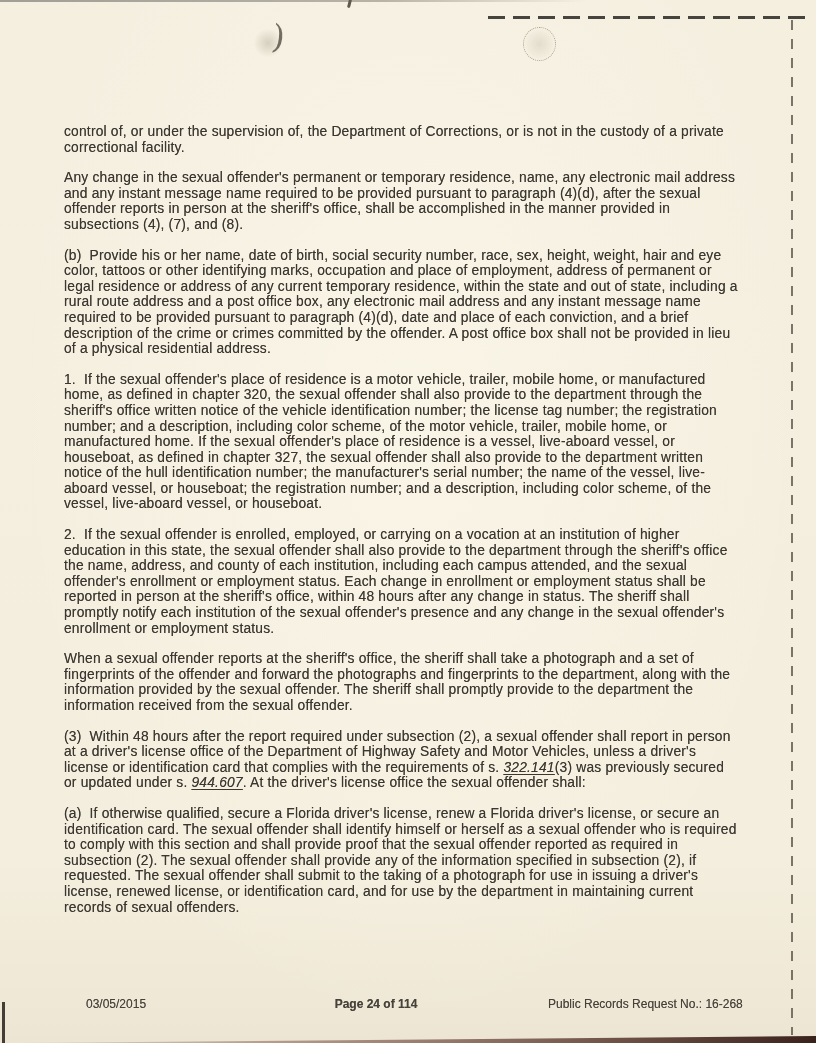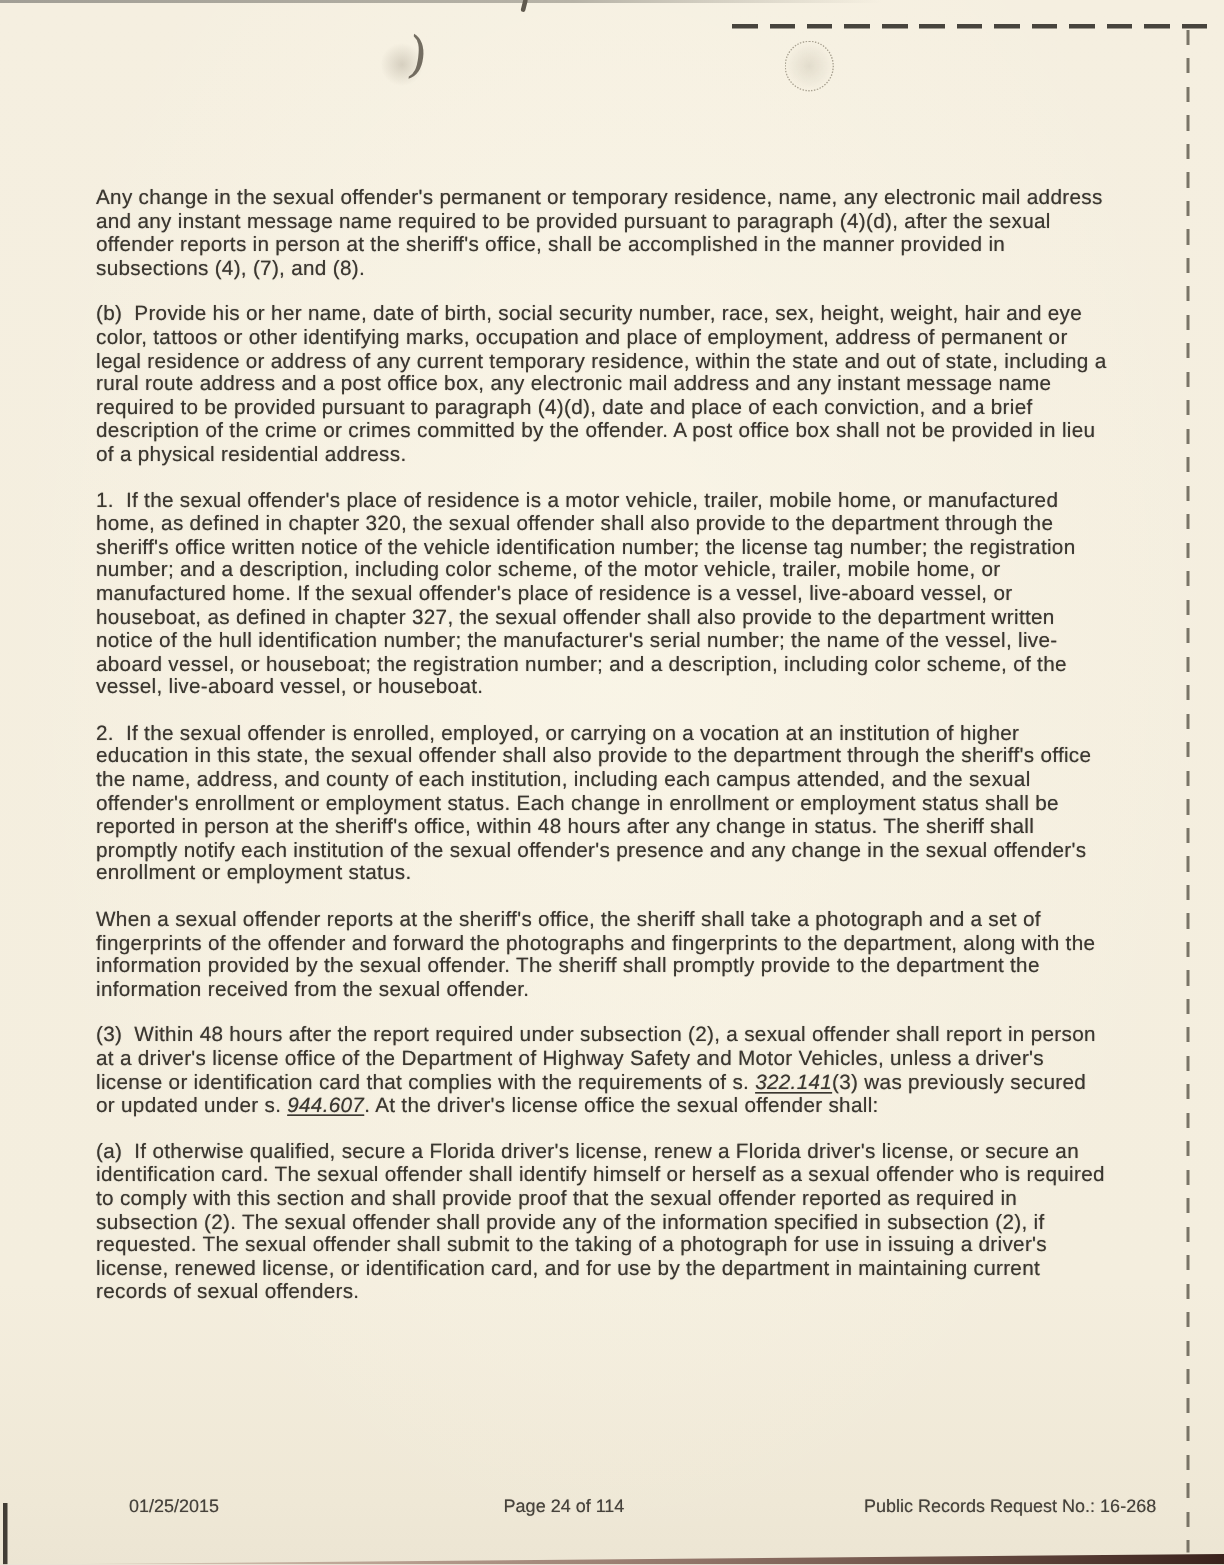--- a/index.html
+++ b/index.html
@@ -31,22 +31,22 @@
   .doc-body p { margin: 0 0 15px 0; white-space: pre-wrap; }
   .doc-body u { text-underline-offset: 2px; font-style: italic; }
 
   
   .footer {
     position: absolute; left: 0; top: 997px; width: 816px;
     font-size: 12px; color: #46423b;
     text-shadow: 0 0 0.5px rgba(70,66,59,0.6);
   }
   .footer .f-date { position: absolute; left: 86px; top: 0; }
-  .footer .f-page { position: absolute; left: 0; width: 752px; text-align: center; top: 0; }
-  .footer .f-req  { position: absolute; left: 576px; top: 0; }
+  .footer .f-page { position: absolute; left: 0; width: 752px; text-align: center; top: 0; font-weight: bold; }
+  .footer .f-req  { position: absolute; left: 548px; top: 0; }
 
   
   .top-edge-line {
     position: absolute; left: 0; top: 0; width: 588px; height: 2px;
     background: linear-gradient(90deg, #a19e95, #b7b3a7 65%, rgba(183,179,167,0));
   }
   .top-tick {
     position: absolute; left: 348px; top: -1px; width: 3px; height: 9px;
     background: #5f594e; transform: rotate(14deg); border-radius: 2px;
   }
@@ -97,31 +97,32 @@
   <div class="top-edge-line"></div>
   <div class="top-tick"></div>
   <div class="dashed-h"></div>
   <div class="dashed-v"></div>
   <div class="stamp-circle"></div>
   <div class="paren-smudge"></div>
   <div class="paren-mark">)</div>
   <div class="left-edge-mark"></div>
 
   <div class="doc-body">
+      <p>control of, or under the supervision of, the Department of Corrections, or is not in the custody of a private correctional facility.</p>
       <p>Any change in the sexual offender's permanent or temporary residence, name, any electronic mail address and any instant message name required to be provided pursuant to paragraph (4)(d), after the sexual offender reports in person at the sheriff's office, shall be accomplished in the manner provided in subsections (4), (7), and (8).</p>
       <p>(b)  Provide his or her name, date of birth, social security number, race, sex, height, weight, hair and eye color, tattoos or other identifying marks, occupation and place of employment, address of permanent or legal residence or address of any current temporary residence, within the state and out of state, including a rural route address and a post office box, any electronic mail address and any instant message name required to be provided pursuant to paragraph (4)(d), date and place of each conviction, and a brief description of the crime or crimes committed by the offender. A post office box shall not be provided in lieu of a physical residential address.</p>
       <p>1.  If the sexual offender's place of residence is a motor vehicle, trailer, mobile home, or manufactured home, as defined in chapter 320, the sexual offender shall also provide to the department through the sheriff's office written notice of the vehicle identification number; the license tag number; the registration number; and a description, including color scheme, of the motor vehicle, trailer, mobile home, or manufactured home. If the sexual offender's place of residence is a vessel, live-aboard vessel, or houseboat, as defined in chapter 327, the sexual offender shall also provide to the department written notice of the hull identification number; the manufacturer's serial number; the name of the vessel, live-aboard vessel, or houseboat; the registration number; and a description, including color scheme, of the vessel, live-aboard vessel, or houseboat.</p>
       <p>2.  If the sexual offender is enrolled, employed, or carrying on a vocation at an institution of higher education in this state, the sexual offender shall also provide to the department through the sheriff's office the name, address, and county of each institution, including each campus attended, and the sexual offender's enrollment or employment status. Each change in enrollment or employment status shall be reported in person at the sheriff's office, within 48 hours after any change in status. The sheriff shall promptly notify each institution of the sexual offender's presence and any change in the sexual offender's enrollment or employment status.</p>
       <p>When a sexual offender reports at the sheriff's office, the sheriff shall take a photograph and a set of fingerprints of the offender and forward the photographs and fingerprints to the department, along with the information provided by the sexual offender. The sheriff shall promptly provide to the department the information received from the sexual offender.</p>
       <p>(3)  Within 48 hours after the report required under subsection (2), a sexual offender shall report in person at a driver's license office of the Department of Highway Safety and Motor Vehicles, unless a driver's license or identification card that complies with the requirements of s. <u>322.141</u>(3) was previously secured or updated under s. <u>944.607</u>. At the driver's license office the sexual offender shall:</p>
       <p>(a)  If otherwise qualified, secure a Florida driver's license, renew a Florida driver's license, or secure an identification card. The sexual offender shall identify himself or herself as a sexual offender who is required to comply with this section and shall provide proof that the sexual offender reported as required in subsection (2). The sexual offender shall provide any of the information specified in subsection (2), if requested. The sexual offender shall submit to the taking of a photograph for use in issuing a driver's license, renewed license, or identification card, and for use by the department in maintaining current records of sexual offenders.</p>
     </div>
 
   <div class="footer">
-    <span class="f-date">01/25/2015</span>
+    <span class="f-date">03/05/2015</span>
     <span class="f-page">Page 24 of 114</span>
     <span class="f-req">Public Records Request No.: 16-268</span>
   </div>
 
   <svg class="bottom-line-svg" viewBox="0 0 816 9" preserveAspectRatio="none">
     <defs>
       <linearGradient id="bl" x1="0" y1="0" x2="1" y2="0">
         <stop offset="0" stop-color="rgba(120,62,50,0.10)"></stop>
         <stop offset="0.35" stop-color="rgba(105,55,45,0.45)"></stop>
         <stop offset="1" stop-color="#3a221c"></stop>

